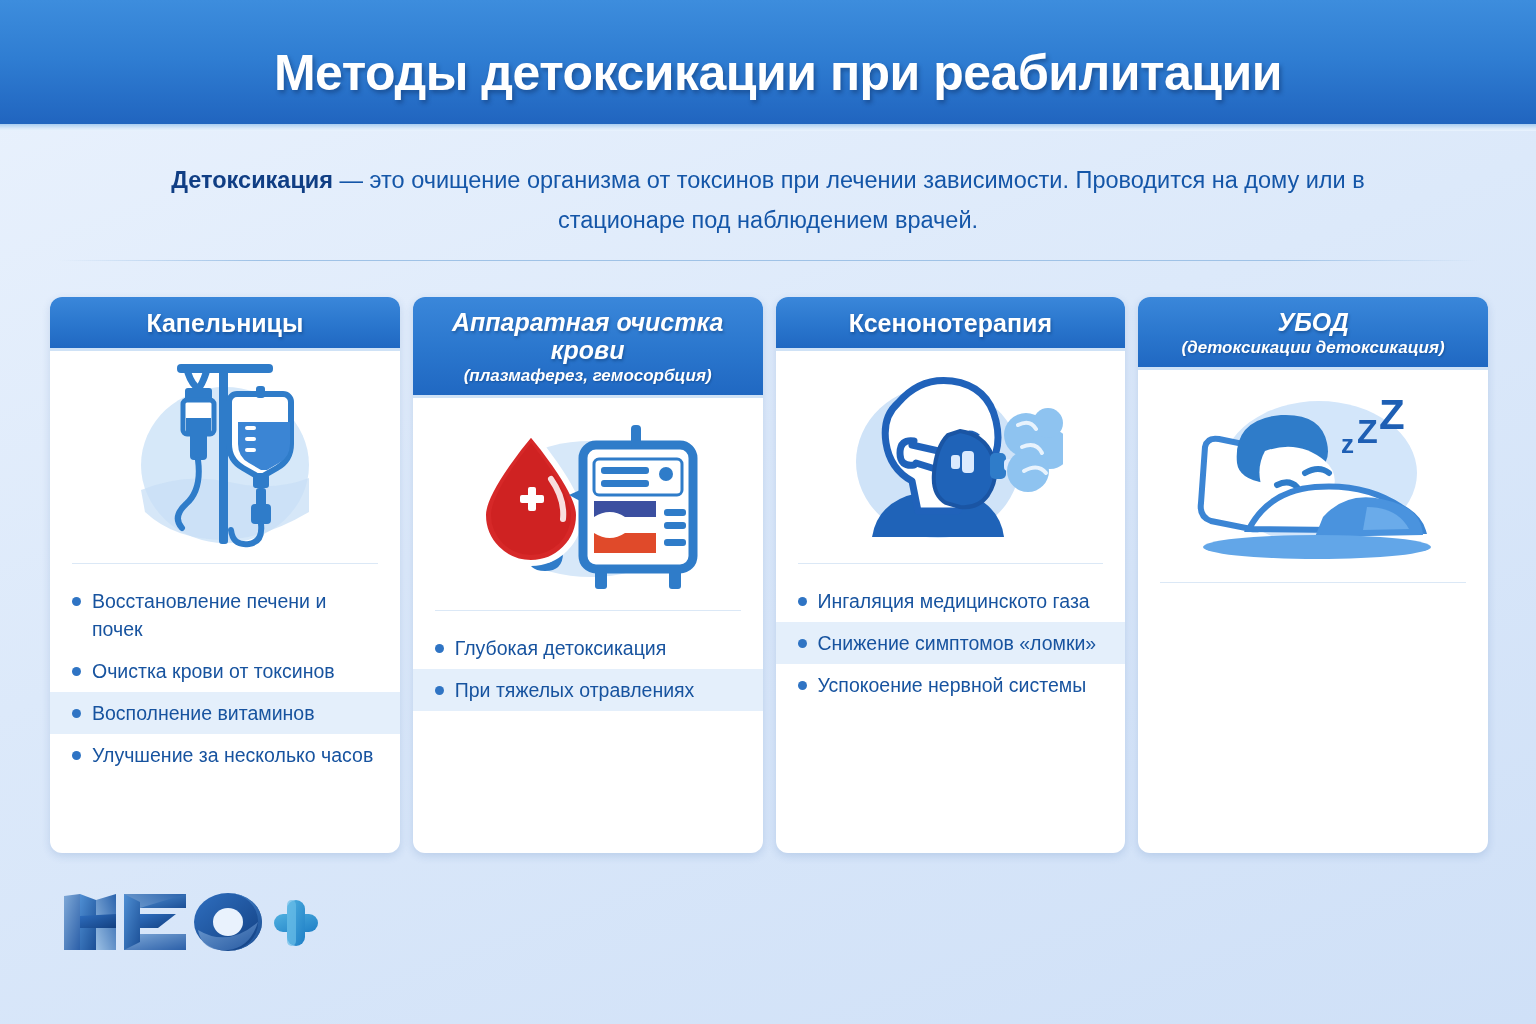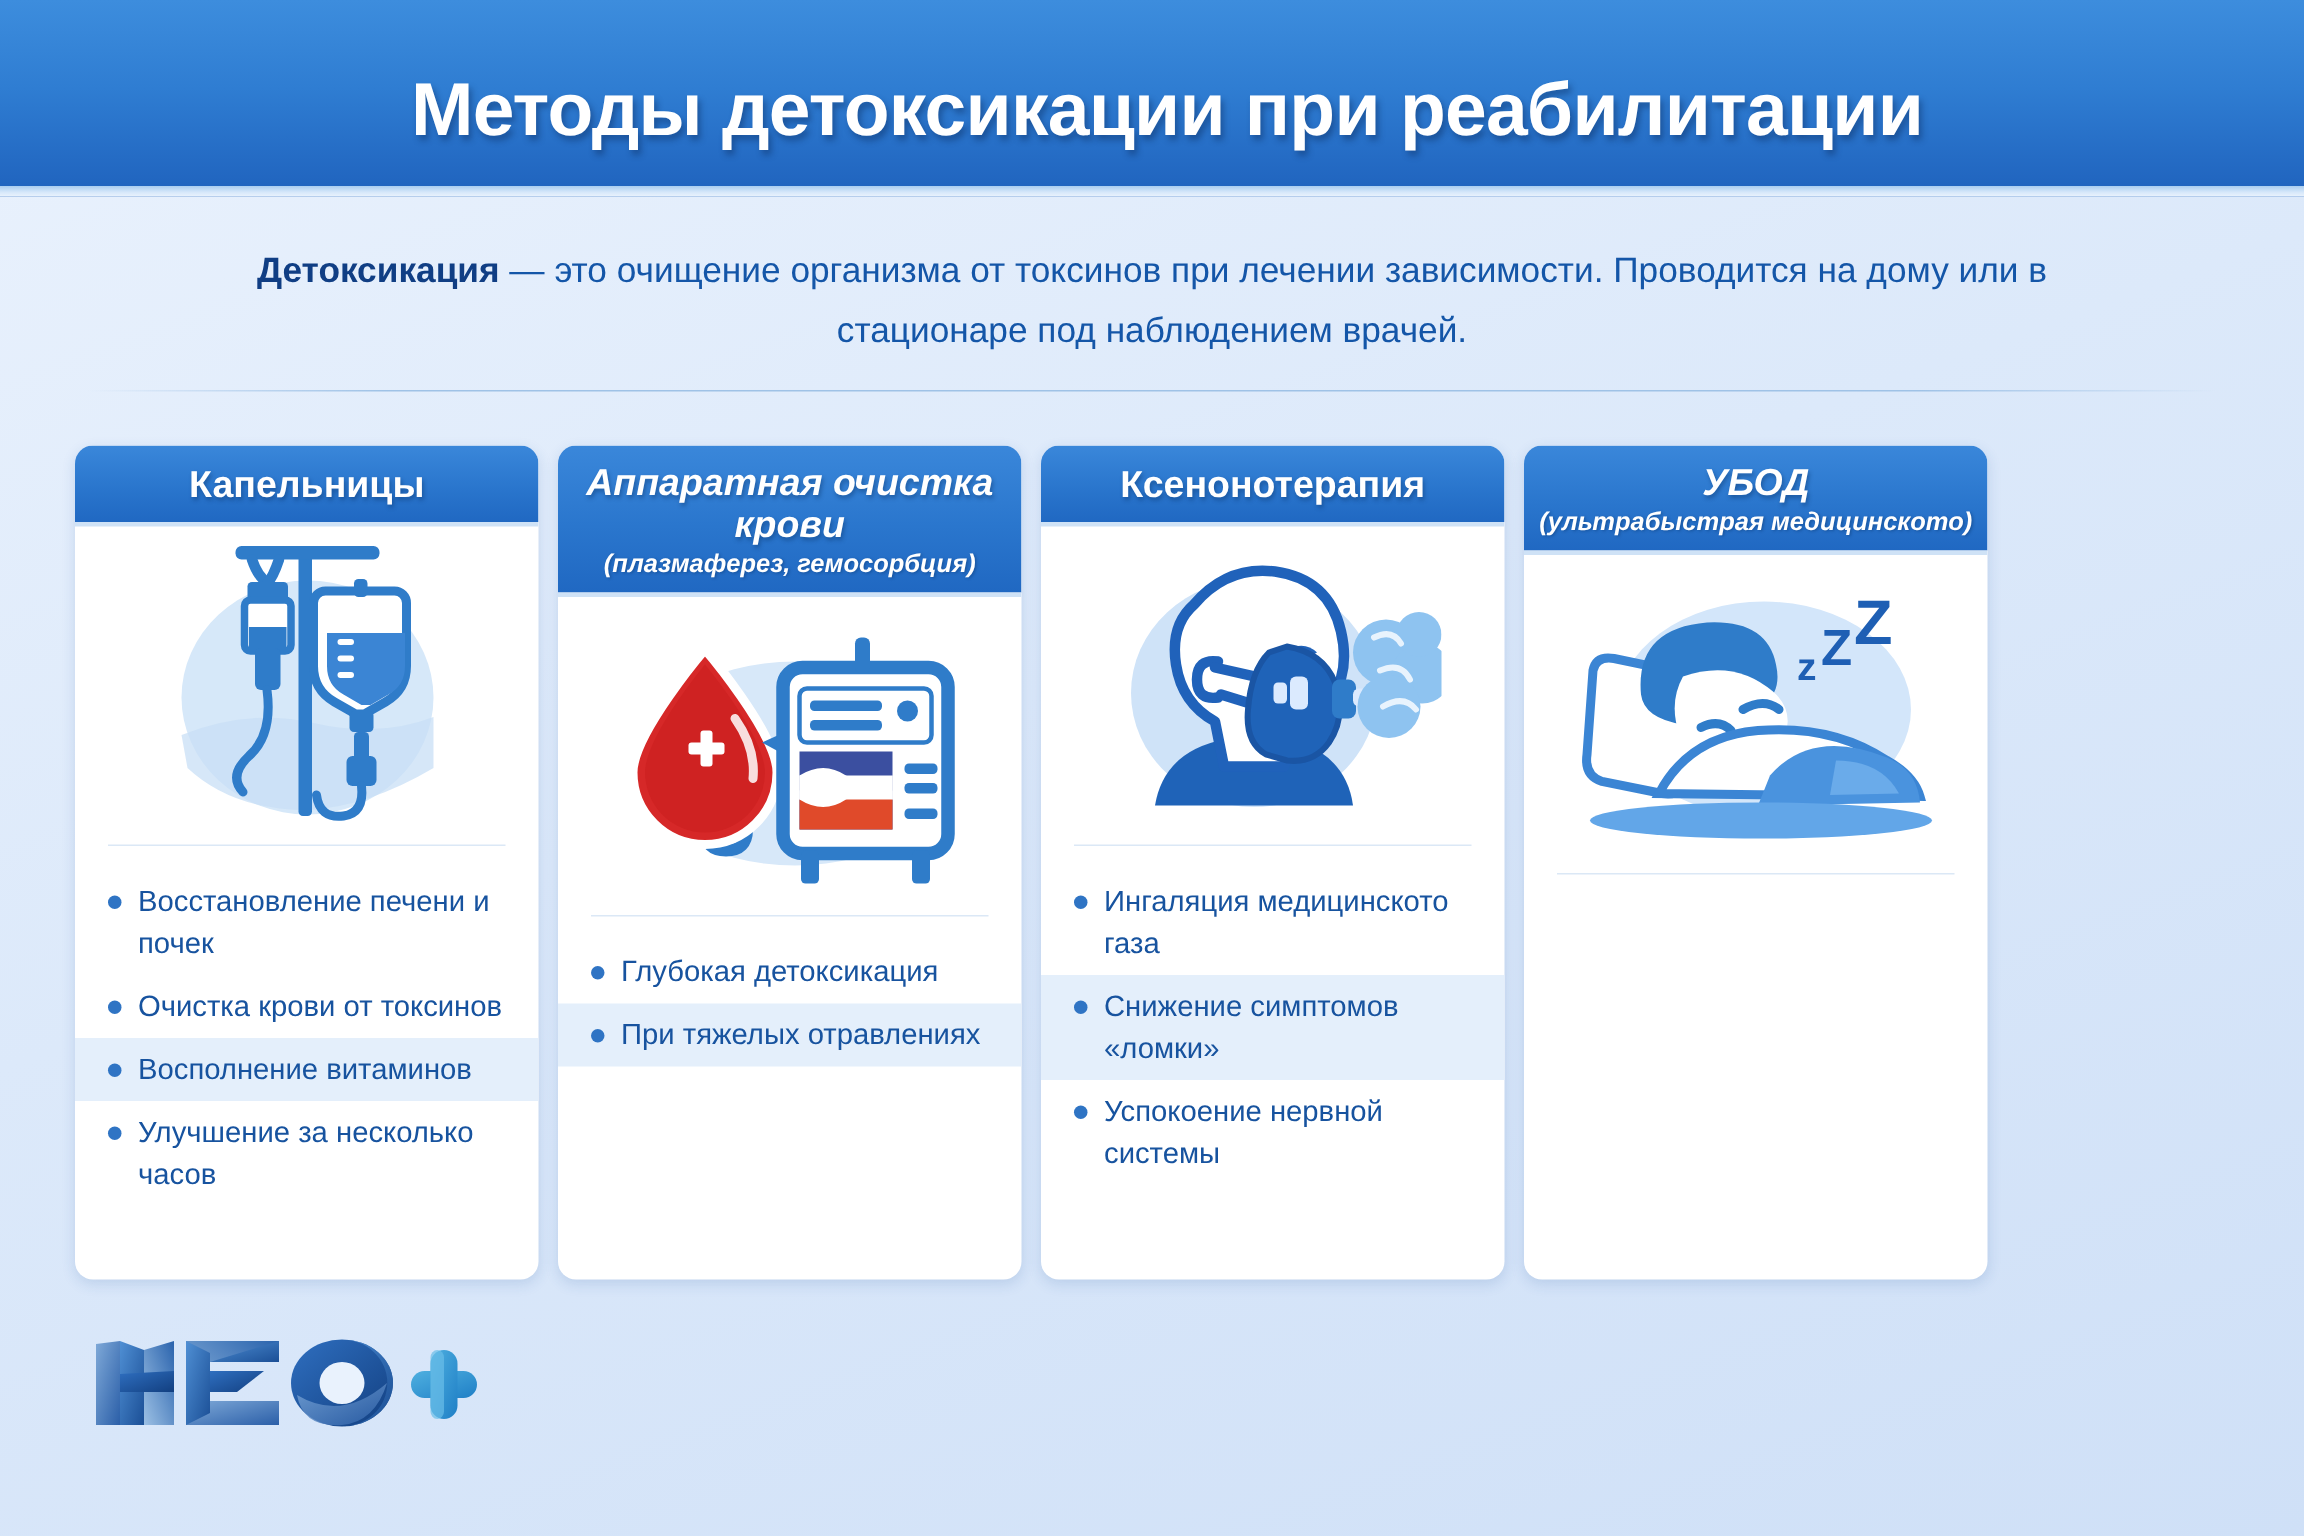--- a/index.html
+++ b/index.html
@@ -44,21 +44,21 @@
   }
   .intro b{color:#103e84;font-weight:bold;}
   .intro-rule{
     position:absolute;left:58px;top:260px;width:1420px;height:1px;
     background:linear-gradient(90deg,rgba(140,180,225,0) 0%,#9fc2e6 14%,#9fc2e6 86%,rgba(140,180,225,0) 100%);
   }
 
   
   .grid{
     position:absolute;left:50px;top:297px;
-    width:1275px;height:556px;
+    width:1438px;height:556px;
     display:flex;gap:13px;
   }
   .card{
     flex:1 1 0;
     background:#ffffff;
     border-radius:12px;
     box-shadow:0 3px 9px rgba(40,90,160,.16);
     display:flex;flex-direction:column;
     overflow:hidden;
     position:relative;
@@ -286,21 +286,21 @@
         <div class="bullet">
           <span class="dot"></span>
           <span class="btxt">Успокоение нервной системы</span>
         </div>
       </div>
     </div>
 
     <div class="card">
       <div class="card-head two-line">
         <span class="h-main">УБОД</span>
-        <span class="h-sub">(ультрабыстрая медицинското)</span>
+        <span class="h-sub">(детоксикации детоксикация)</span>
       </div>
       <div class="icon-area">
         <svg width="245" height="175" viewBox="0 0 245 175">
           <ellipse cx="128" cy="84" rx="98" ry="72" fill="#d3e6fa"></ellipse>
 
           <path d="M14 58 q2 -10 14 -8 l58 12 q10 4 6 16 l-14 52 q-4 12 -18 10 l-40 -8 q-12 -4 -10 -18 z" fill="#ffffff" stroke="#3b85d4" stroke-width="6"></path>
 
           <path d="M46 74 q-4 -44 44 -48 q40 -2 46 28 q4 18 -8 26 q-22 -16 -40 -8 q-16 6 -14 22 q-26 -4 -28 -20 z" fill="#2f7cc9"></path>
 
           <path d="M74 62 q34 -12 60 10 q14 12 8 30 q-6 18 -30 20 q-30 2 -40 -20 q-8 -22 2 -40 z" fill="#ffffff"></path>

